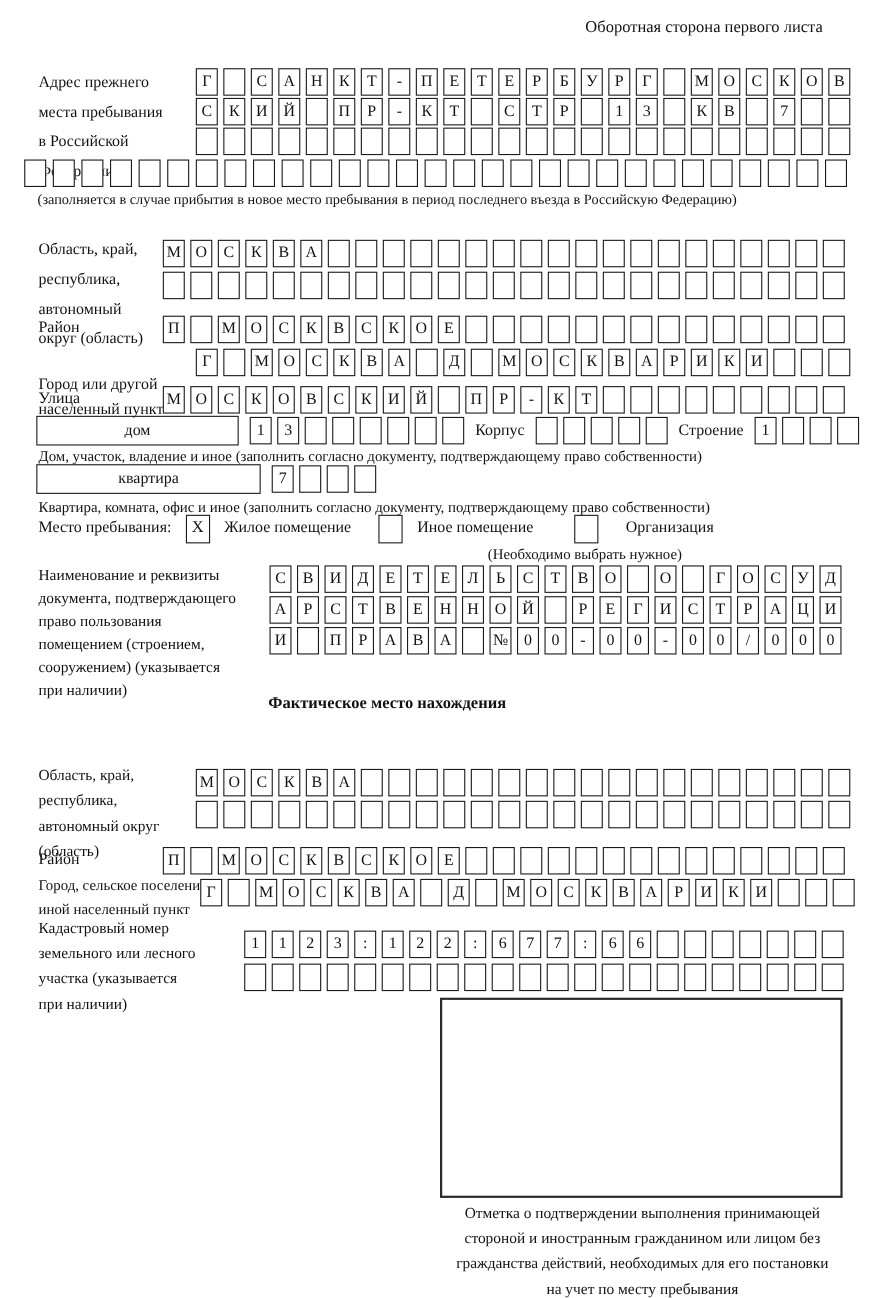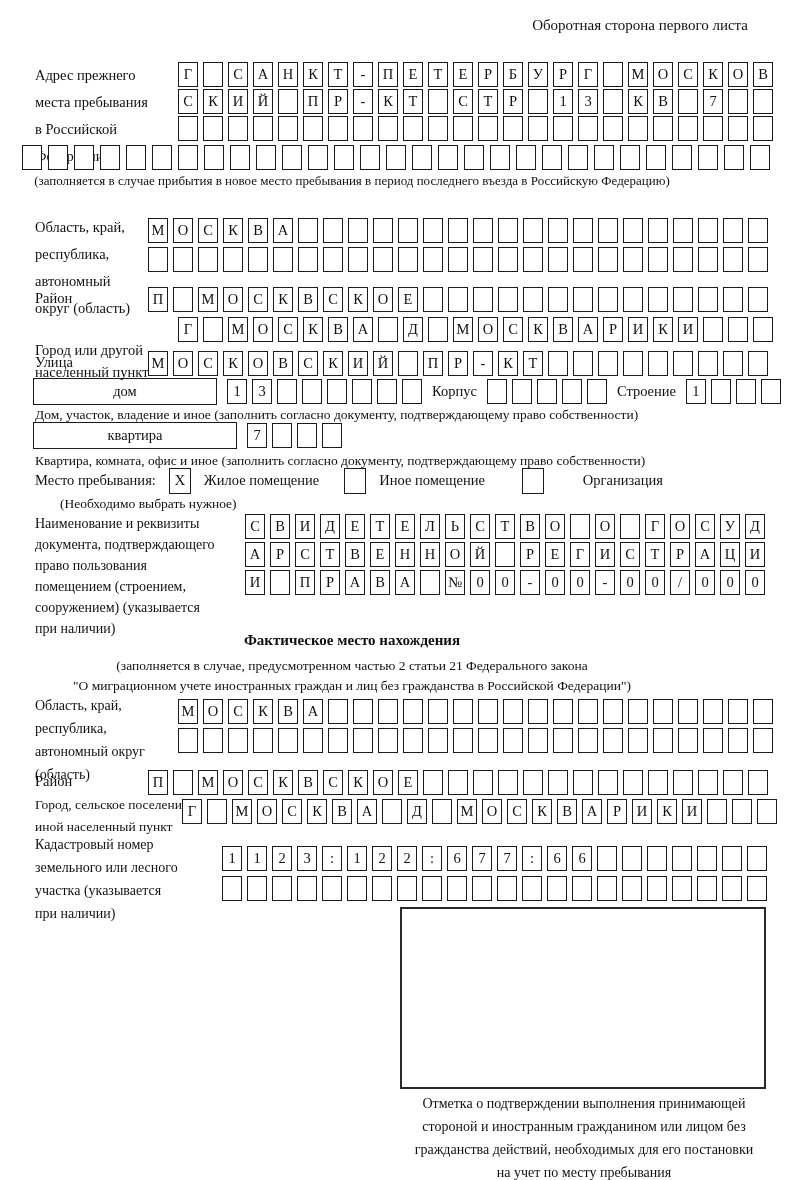--- a/index.html
+++ b/index.html
@@ -350,23 +350,23 @@
         <span class="cbox">X</span>
       </span>
     <span>Жилое помещение</span>
     <span class="optbox" style="margin-left:12px;">
         <span class="cbox"></span>
       </span>
     <span>Иное помещение</span>
     <span class="optbox" style="margin-left:24px;">
         <span class="cbox"></span>
       </span>
-    <span style="margin-left:26px;">Организация</span>
+    <span style="margin-left:12px;">Организация</span>
   </div>
-  <div class="cap" style="left:60px;top:494px;width:560px;text-align:left;font-size:13.5px;">(Необходимо выбрать нужное)</div>
+  <div class="cap" style="left:60px;top:494px;width:560px;text-align:right;font-size:13.5px;">(Необходимо выбрать нужное)</div>
 
   <div class="lbl lines" style="left:35px;top:513px;line-height:21px;font-size:14px;">Наименование и реквизиты
 документа, подтверждающего
 право пользования
 помещением (строением,
 сооружением) (указывается
 при наличии)</div>
   <div class="boxrow" style="left:245px;top:514px;">
       <span class="cbox">С</span>
       <span class="cbox">В</span>
@@ -431,22 +431,20 @@
       <span class="cbox">-</span>
       <span class="cbox">0</span>
       <span class="cbox">0</span>
       <span class="cbox">/</span>
       <span class="cbox">0</span>
       <span class="cbox">0</span>
       <span class="cbox">0</span>
     </div>
 
   <div class="h2 center" style="top:632px;font-size:15px;">Фактическое место нахождения</div>
-  <div class="cap center lines" style="top:656px;line-height:20px;font-size:13.5px;">(заполняется в случае, предусмотренном частью 2 статьи 21 Федерального закона
-"О миграционном учете иностранных граждан и лиц без гражданства в Российской Федерации")</div>
 
   <div class="lbl lines" style="left:35px;top:694px;line-height:23px;font-size:14px;">Область, край,
 республика,
 автономный округ
 (область)</div>
   <div class="boxrow" style="left:178px;top:699px;">
       <span class="cbox">М</span>
       <span class="cbox">О</span>
       <span class="cbox">С</span>
       <span class="cbox">К</span>

